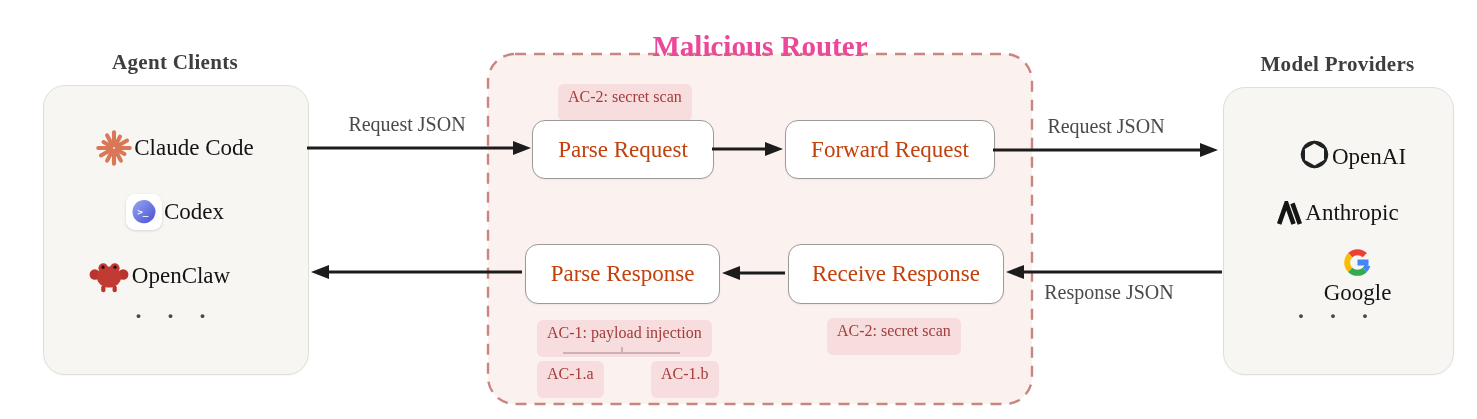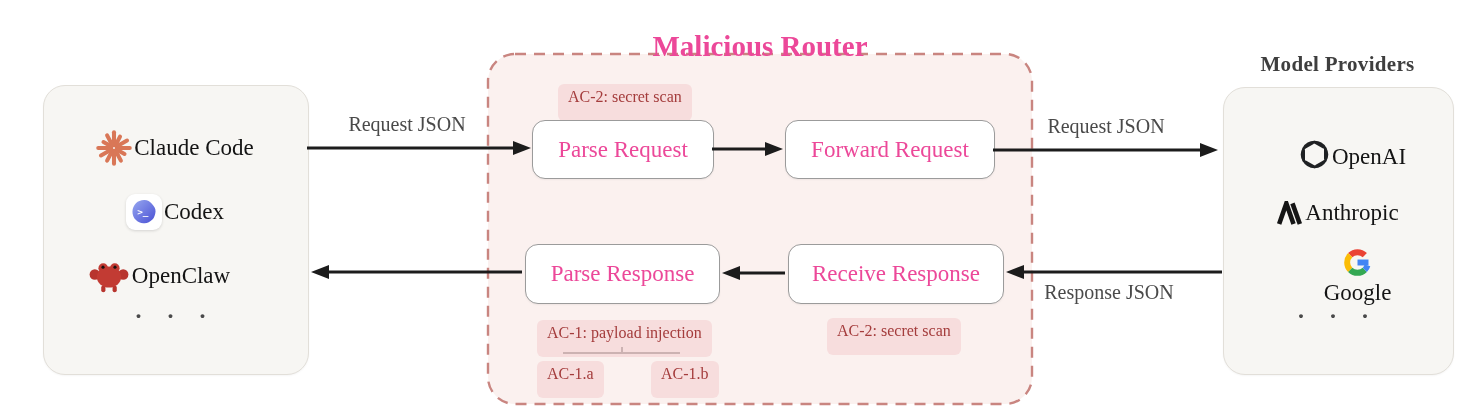--- a/index.html
+++ b/index.html
@@ -33,21 +33,21 @@
     box-shadow:0 1px 3px rgba(0,0,0,.14);display:flex;align-items:center;justify-content:center;
   }
 
   
   .router-title{
     position:absolute;left:760px;top:30px;transform:translateX(-50%);
     font-weight:bold;font-size:29px;color:#ec4899;white-space:nowrap;z-index:2;
   }
   .step-box{
     position:absolute;background:#ffffff;border:1.5px solid #9b9b9b;border-radius:13px;
-    display:flex;align-items:center;justify-content:center;font-size:23px;color:#ec4899;
+    display:flex;align-items:center;justify-content:center;font-size:23px;color:#c2410c;
     box-shadow:0 1px 2px rgba(0,0,0,.05);z-index:2;white-space:nowrap;
   }
   .badge{
     position:absolute;background:#f7dddd;color:#a43c3c;font-size:16px;line-height:1;
     padding:5px 10px 16px;border-radius:6px;white-space:nowrap;z-index:2;
   }
   .bracket-h{position:absolute;height:1.5px;background:#ccb2b2;z-index:2;}
   .bracket-v{position:absolute;width:1.5px;background:#ccb2b2;z-index:2;}
 
   
@@ -59,20 +59,21 @@
 </style>
 </head>
 <body>
 
 <div class="canvas">
 
   <svg class="layer" style="z-index:0" width="1477" height="419" viewBox="0 0 1477 419">
     <rect x="488" y="54" width="544" height="350" rx="27" fill="#fbf1ef" stroke="#c98580" stroke-width="2.4" stroke-dasharray="11 8"></rect>
   </svg>
 
+  <div class="panel-title" style="left:43px;top:50px;width:264px;">Agent Clients</div>
   <div class="panel" style="left:43px;top:85px;width:264px;height:288px;"></div>
 
   <div class="row" style="left:43px;top:128px;width:264px;height:40px;">
     <span>
       <svg width="36" height="36" viewBox="-12 -12 24 24">
         <g stroke="#d97757" stroke-width="2.7" stroke-linecap="round">
           <line x1="0" y1="-2" x2="0" y2="-10.5"></line>
           <line x1="1" y1="-1.7" x2="4" y2="-7.6" transform="rotate(0)"></line>
           <line x1="1.7" y1="-1" x2="8.7" y2="-5"></line>
           <line x1="2" y1="0" x2="10.5" y2="0"></line>

